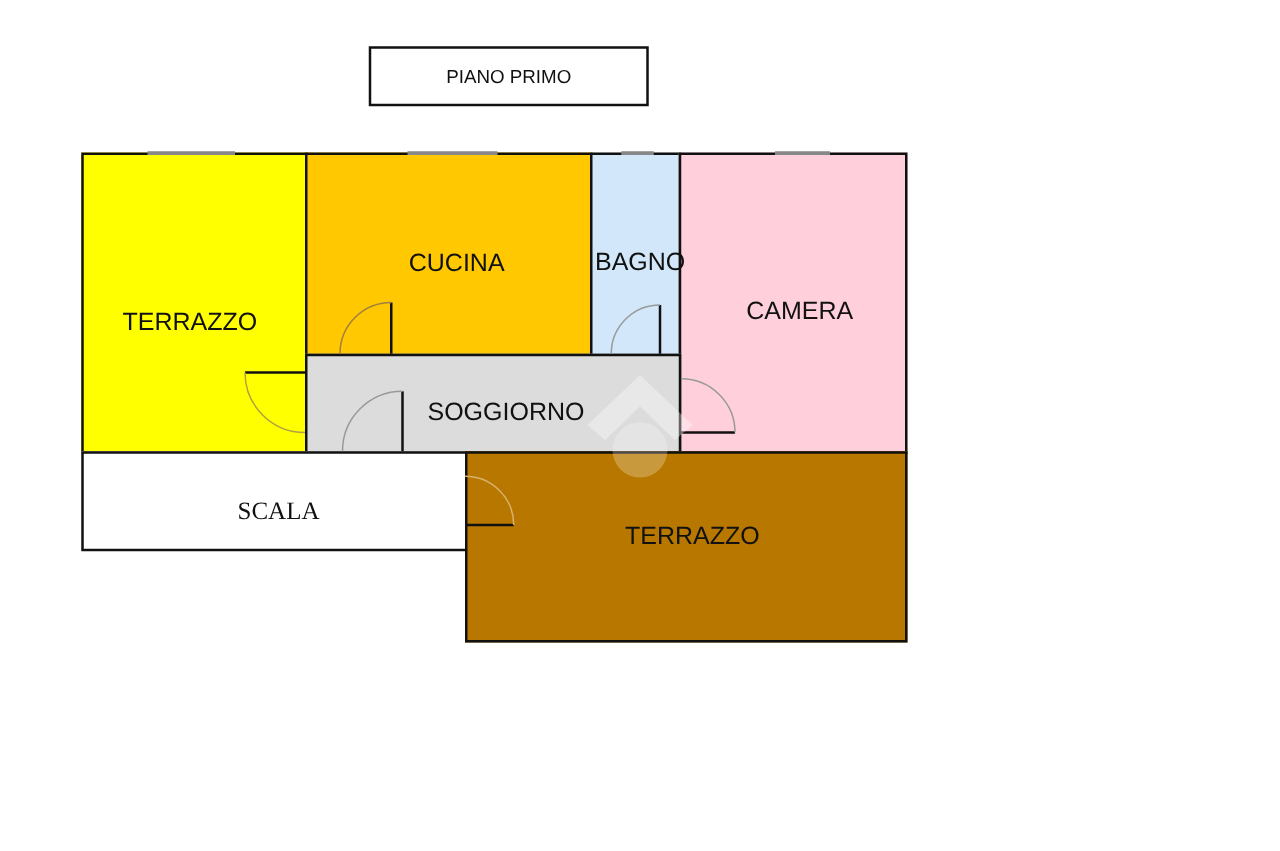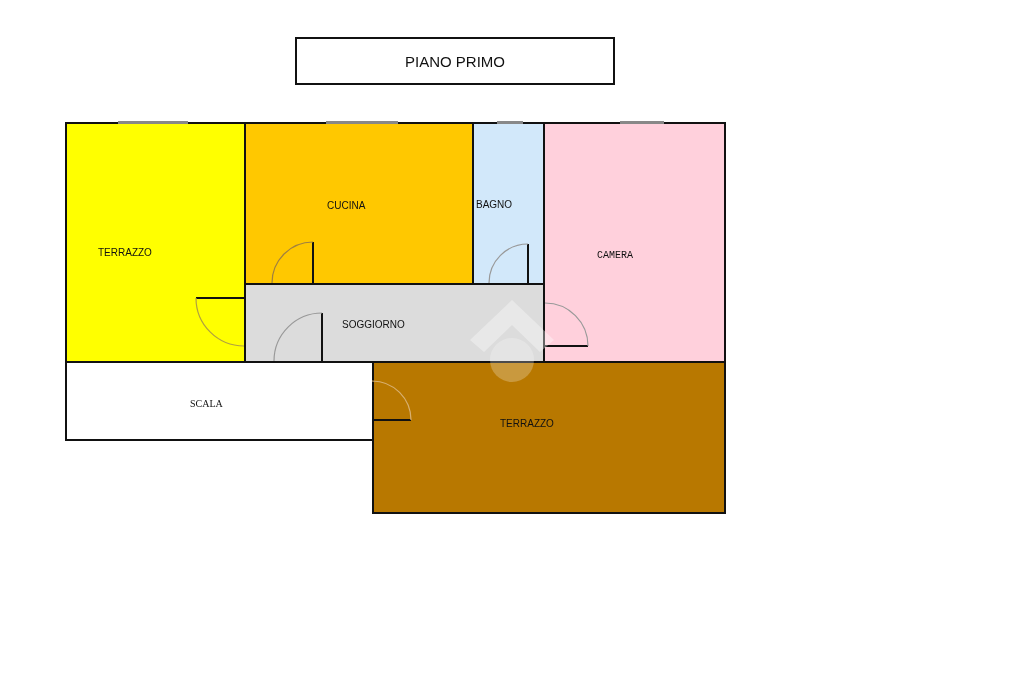--- a/index.html
+++ b/index.html
@@ -1,19 +1,19 @@
 <!DOCTYPE html>
 <html><head>
   <meta charset="utf-8">
   <style>
     html, body { margin: 0; padding: 0; background: #ffffff; }
     body { width: 1024px; height: 681px; position: relative; overflow: hidden; font-family: "Liberation Sans", sans-serif; }
-    .title-box { position: absolute; left: 295px; top: 37px; width: 320px; height: 48px; border: 2px solid #111; box-sizing: border-box; display: flex; align-items: center; justify-content: center; font-size: 15px; color: #111; }
+    .title-box { position: absolute; left: 295px; top: 37px; width: 224px; height: 48px; border: 2px solid #111; box-sizing: border-box; display: flex; align-items: center; justify-content: center; font-size: 15px; color: #111; }
     .room { position: absolute; box-sizing: border-box; border: 2px solid #111; display: flex; align-items: center; justify-content: center; font-size: 15px; color: #111; }
-    .label { position: absolute; font-size: 10px; color: #111; white-space: nowrap; }
+    .label { position: absolute; font-size: 20px; color: #111; white-space: nowrap; }
     svg.overlay { position: absolute; left: 0; top: 0; pointer-events: none; }
     .window { position: absolute; height: 3px; background: #888; }
   </style>
 </head>
 <body>
 
 <div class="title-box">PIANO PRIMO</div>
 
 <div class="room" style="left:65px;top:122px;width:181px;height:241px;background:#ffff00;"></div>
 <div class="room" style="left:244px;top:122px;width:230px;height:163px;background:#ffc800;"></div>
@@ -52,16 +52,16 @@
 
   <g opacity="0.35">
     <path d="M470 340 L512 300 L554 340 L540 352 L512 325 L484 352 Z" fill="#ffffff"></path>
     <circle cx="512" cy="360" r="22" fill="#ffffff" opacity="0.7"></circle>
   </g>
 </svg>
 
 <span class="label" style="left:98px;top:247px;">TERRAZZO</span>
 <span class="label" style="left:327px;top:200px;">CUCINA</span>
 <span class="label" style="left:476px;top:199px;">BAGNO</span>
-<span class="label" style="left:597px;top:250px;font-family:Liberation Mono, monospace;">CAMERA</span>
+<span class="label" style="left:597px;top:238px;">CAMERA</span>
 <span class="label" style="left:342px;top:319px;">SOGGIORNO</span>
 <span class="label" style="left:190px;top:398px;font-family:Liberation Serif, serif;">SCALA</span>
 <span class="label" style="left:500px;top:418px;">TERRAZZO</span>
 
 </body></html>

